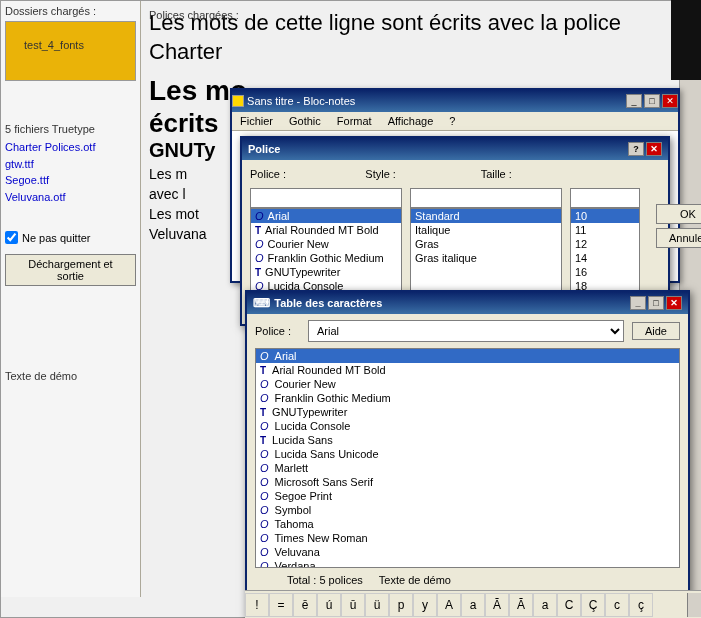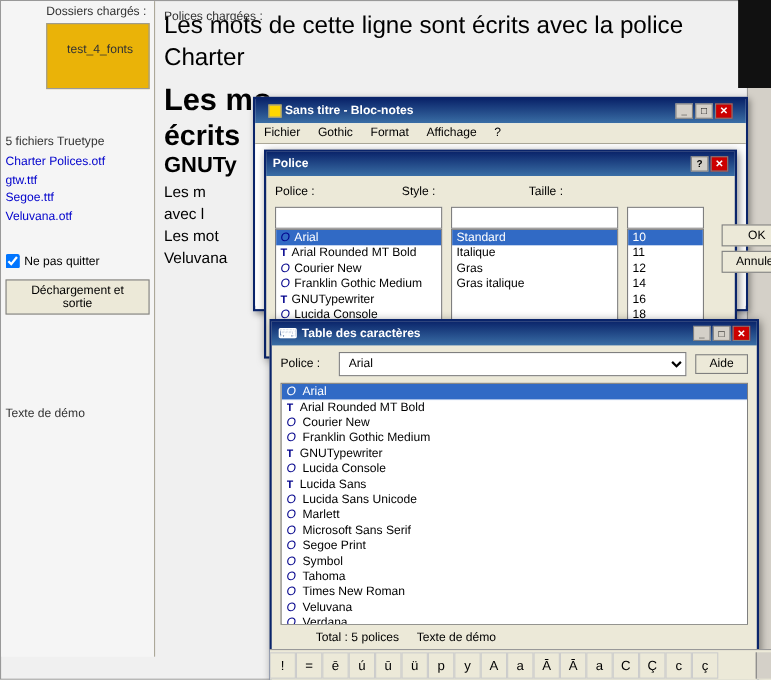--- a/index.html
+++ b/index.html
@@ -30,21 +30,20 @@
 
     .left-panel {
       width: 140px;
       border-right: 1px solid #aca899;
       padding: 4px;
       background: #f5f5f5;
     }
 
     .left-panel-section {
       margin-bottom: 8px;
-      margin-left: 37px;
     }
 
     .panel-label {
       font-size: 11px;
       color: #333;
       margin-bottom: 4px;
     }
 
     .panel-list {
       border: 1px solid #999;
@@ -145,26 +144,26 @@
       height: 195px;
       background: white;
       border: 2px solid #0a246a;
       box-shadow: 2px 2px 6px rgba(0,0,0,0.4);
       z-index: 10;
     }
 
     .window-titlebar {
       background: linear-gradient(to bottom, #0a246a, #3a6ea5);
       color: white;
-      padding: 3px 12px;
+      padding: 3px 0;
       display: flex;
       align-items: center;
       justify-content: space-between;
       font-size: 11px;
-      font-weight: bold;
+      font-weight: normal;
       height: 22px;
     }
 
     .titlebar-left {
       display: flex;
       align-items: center;
     }
 
     .window-controls {
       display: flex;

